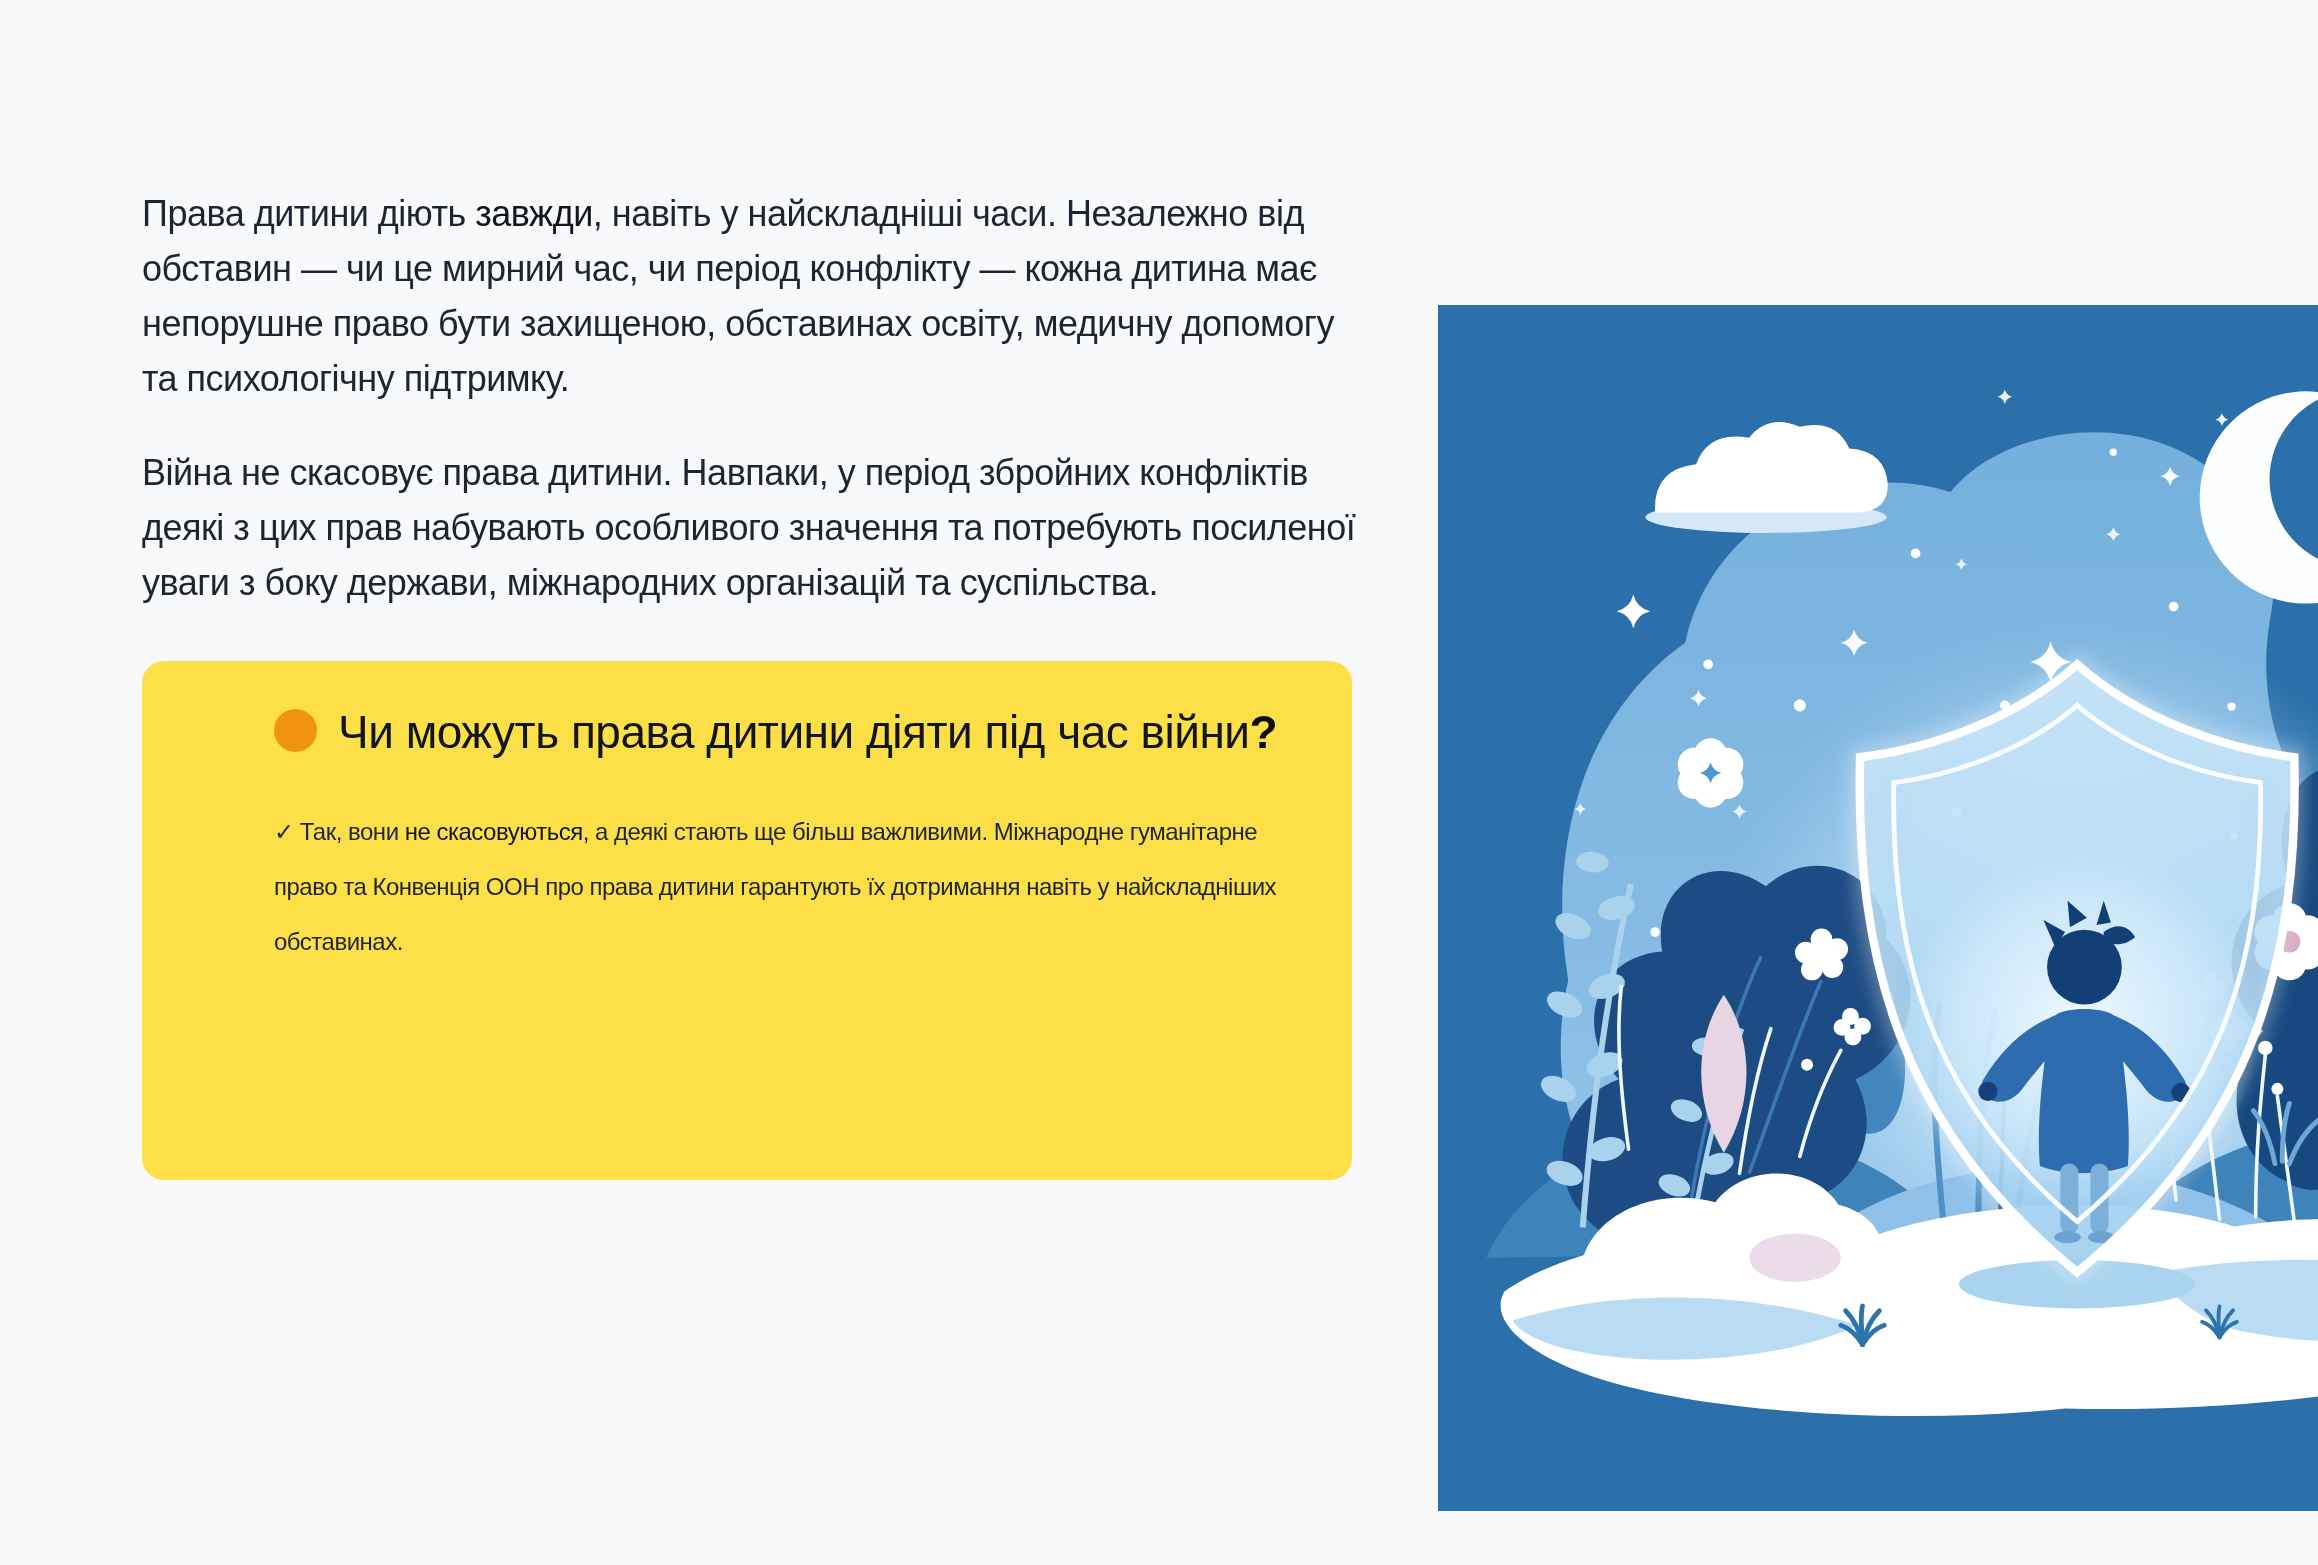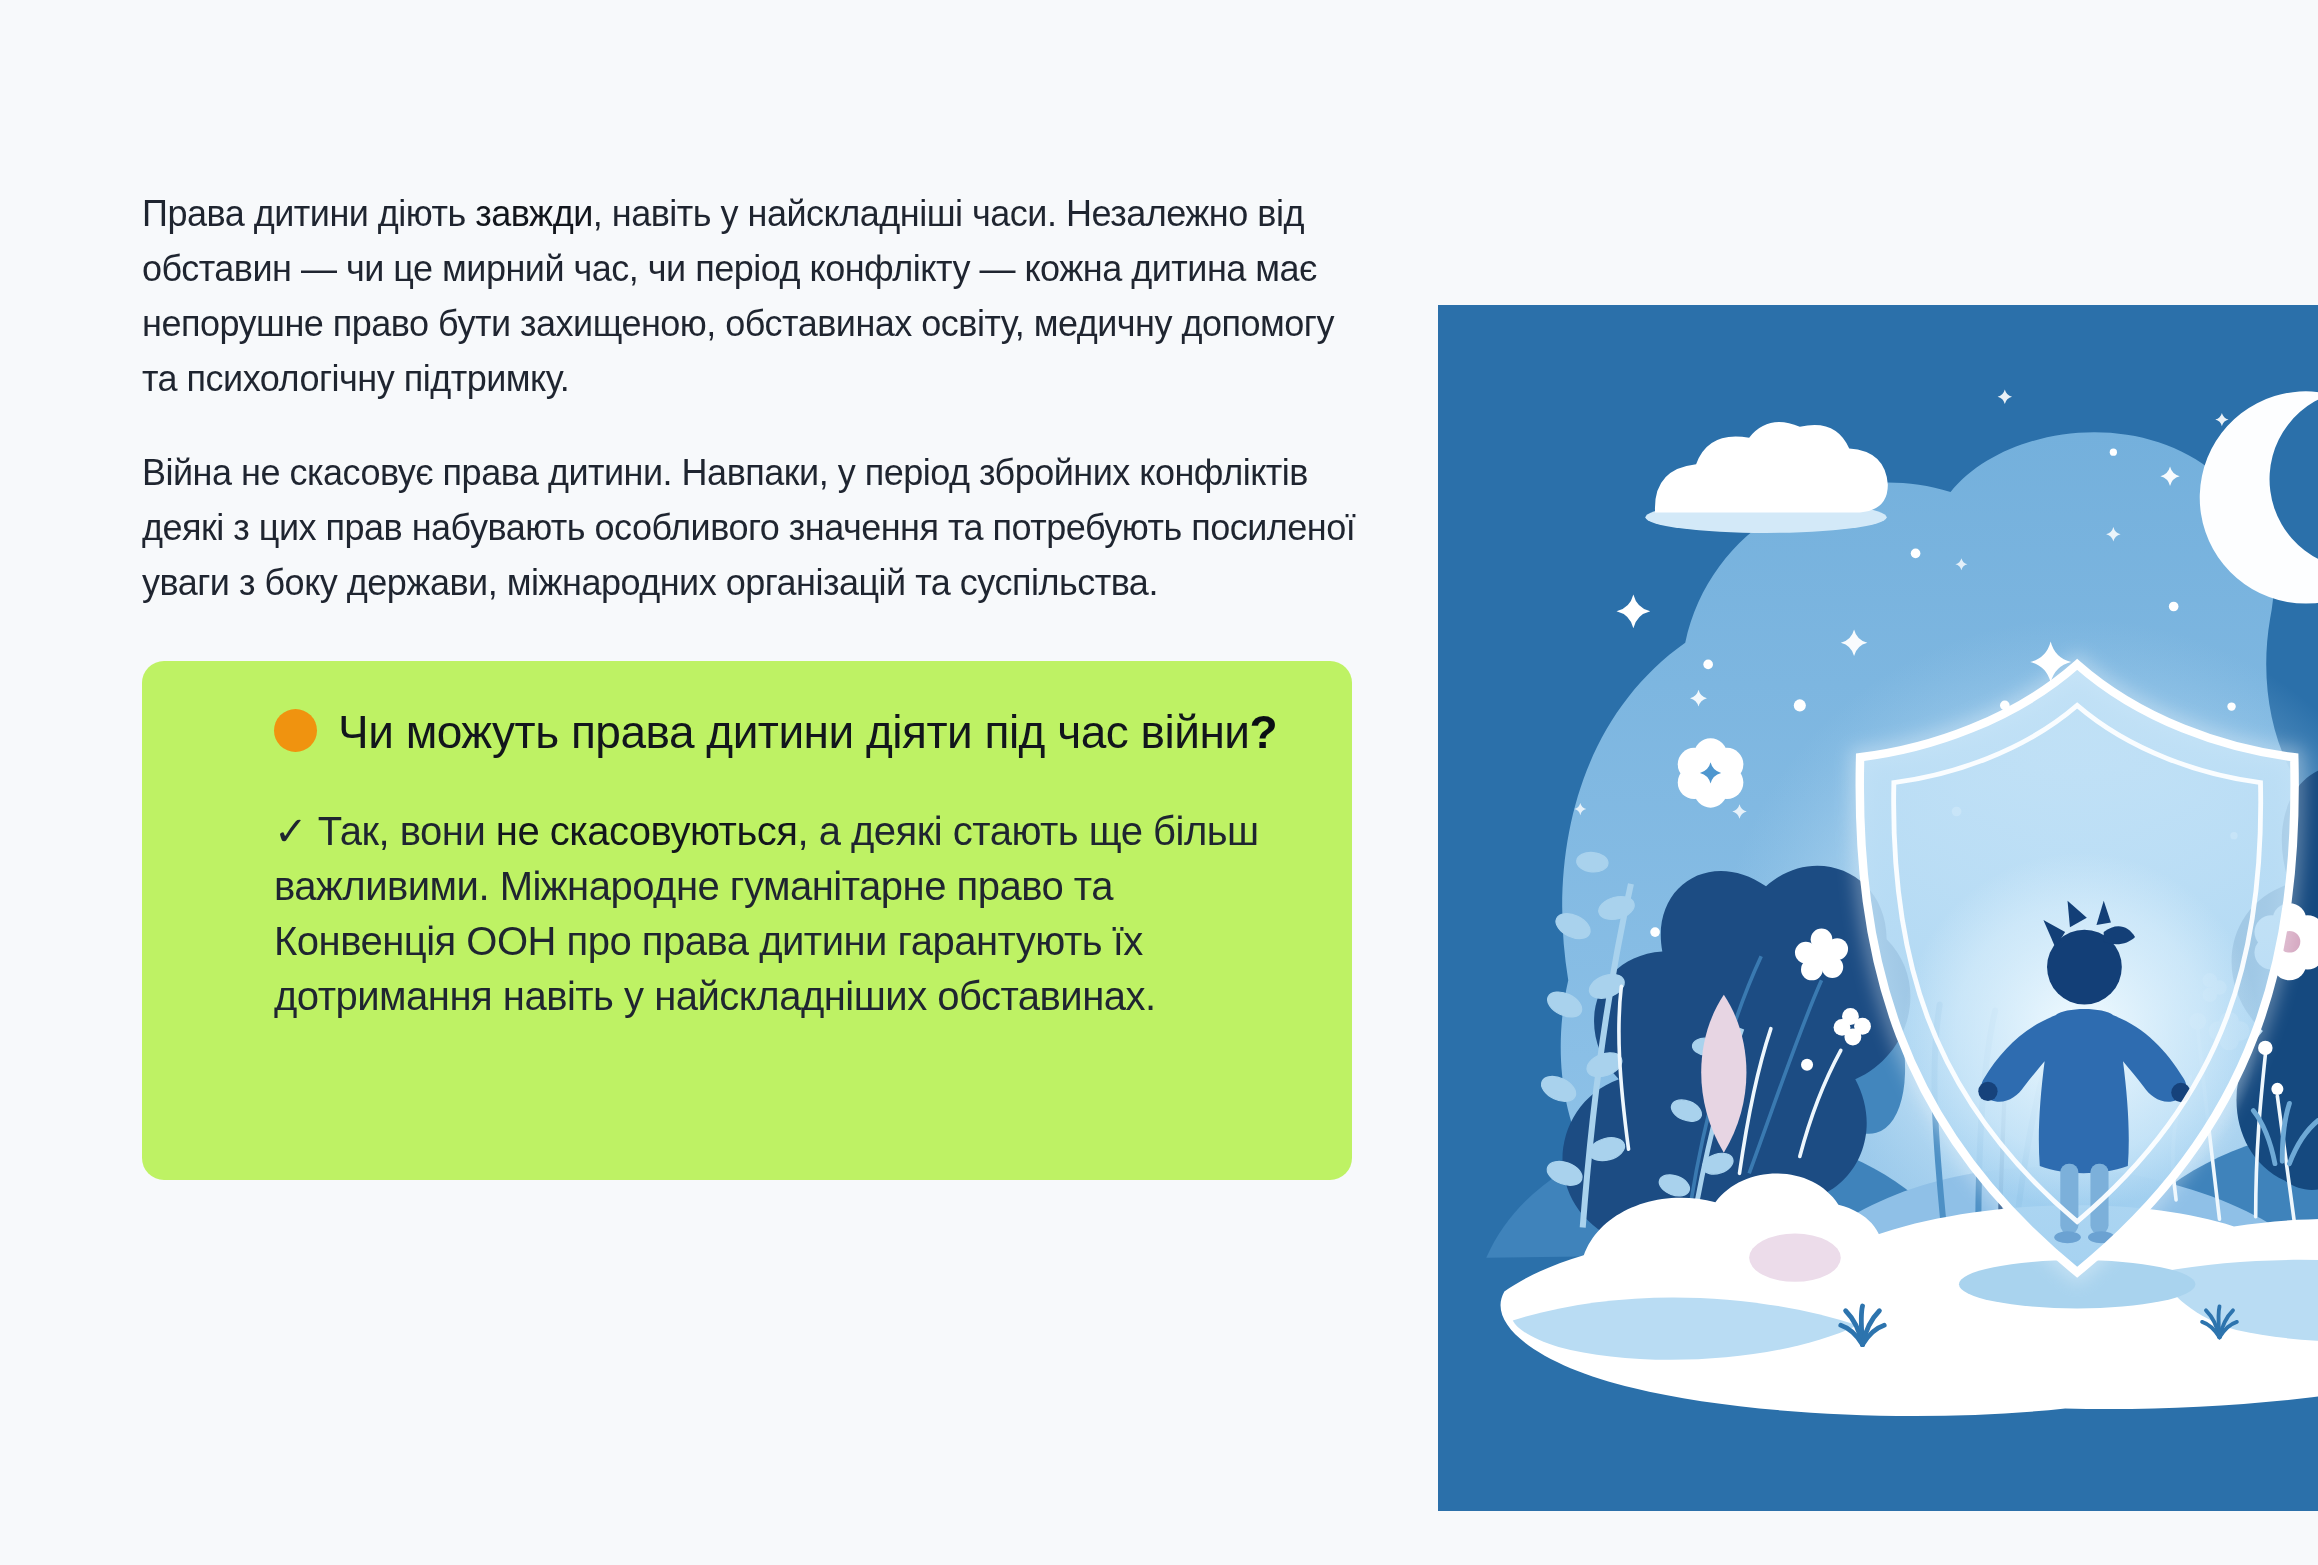--- a/index.html
+++ b/index.html
@@ -34,42 +34,42 @@
     color:#1f2530;
   }
   p.body-par .b, .rich .b { font-weight:400; color:#12161c; }
   .par-1 { margin-top:88px; }
   .par-2 { margin-top:39px; }
 
   .callout {
     margin-top:51px;
     width:1210px;
     height:519px;
-    background:#bef264;
+    background:#fde047;
     border-radius:22px;
     padding:41px 67px 0 132px;
   }
   .callout .question {
     font-size:46px;
     line-height:60px;
     font-weight:700;
     letter-spacing:-0.5px;
     color:#0b0f14;
   }
   .dot {
     display:inline-block;
     width:43px; height:43px;
     background:#f0930f;
     border-radius:50%;
     margin-right:21px;
     vertical-align:-3.7px;
   }
   .callout .answer {
     margin-top:42px;
-    font-size:40px;
+    font-size:24px;
     line-height:55px;
     letter-spacing:-0.5px;
     color:#1f2530;
   }
   .check { font-weight:400; }
 
   .illustration {
     position:absolute;
     left:1438px; top:305px;
     width:1206px; height:1206px;

